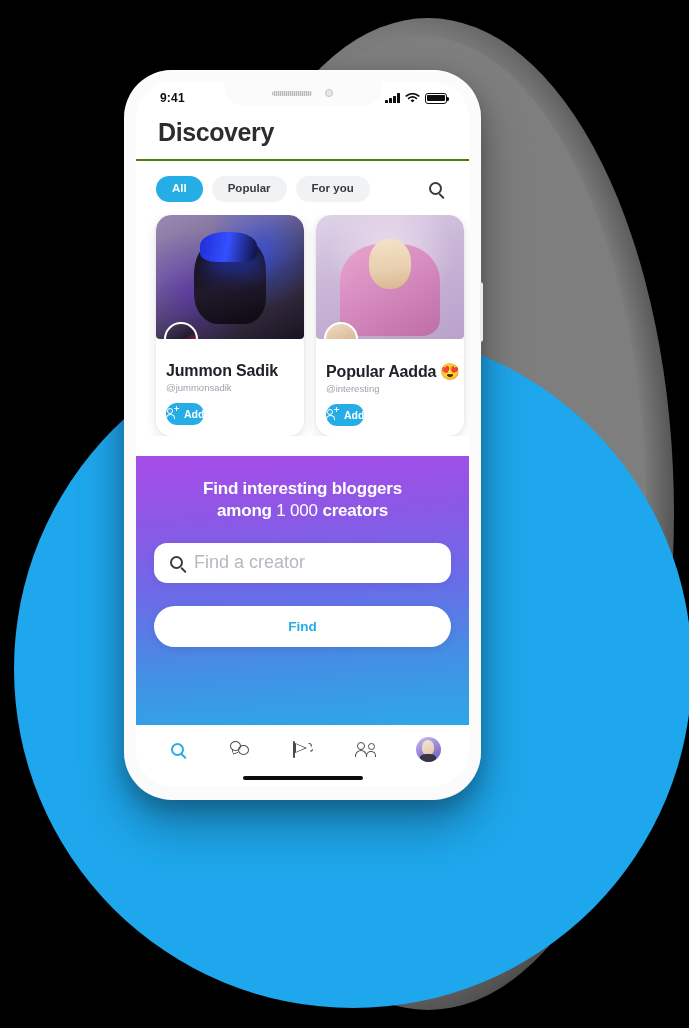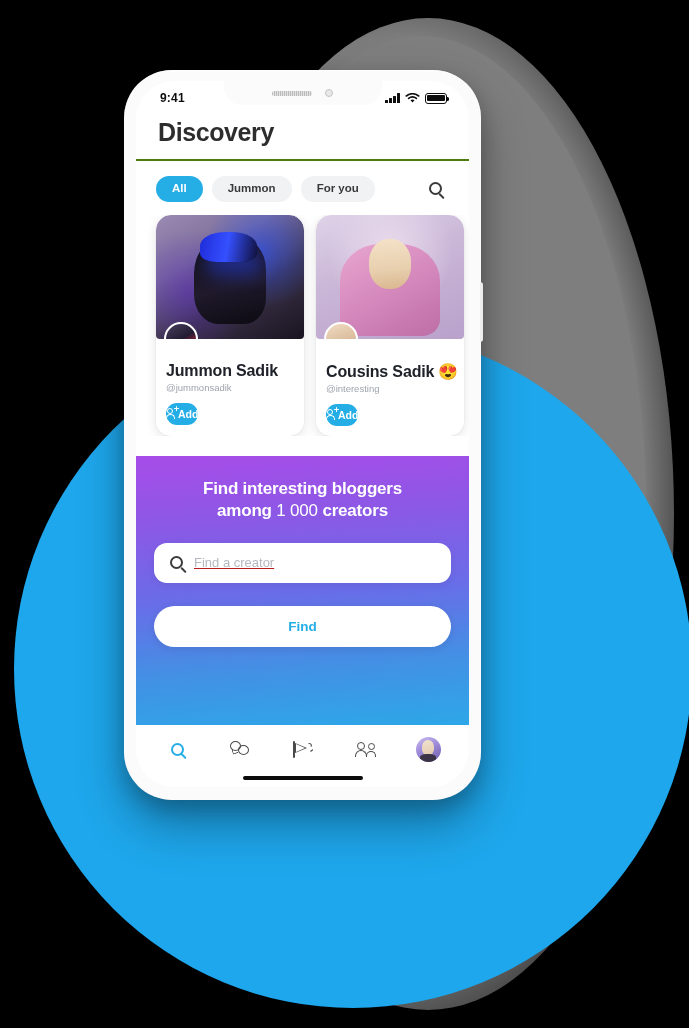--- a/index.html
+++ b/index.html
@@ -301,20 +301,21 @@
   }
   .add-btn {
     margin: 10px 10px 0 10px;
     height: 22px;
     background: #25ade6;
     border-radius: 14px;
     border: none;
     display: flex;
     align-items: center;
     justify-content: center;
+    gap: 6px;
     color: #fff;
     font-size: 10.5px;
     font-weight: 700;
     font-family: "Liberation Sans", sans-serif;
   }
   .add-ico {
     position: relative;
     width: 12px; height: 12px;
     flex: 0 0 12px;
   }
@@ -358,24 +359,23 @@
     align-items: center;
     gap: 11px;
     padding: 0 16px;
     box-shadow: 0 2px 8px rgba(0,0,0,0.07);
   }
   .promo-search input {
     flex: 1;
     border: none;
     outline: none;
     background: transparent;
-    font-size: 13px;
-    color: #b91c1c;
+    font-size: 18px;
+    color: #6d28d9;
     font-family: "Liberation Sans", sans-serif;
-    text-decoration: underline;
   }
   .promo-search input::placeholder { color: #b4b9c0; }
   .find-btn {
     margin-top: 23px;
     height: 41px;
     background: #ffffff;
     border: none;
     border-radius: 22px;
     color: #25ade6;
     font-size: 13.5px;
@@ -520,21 +520,21 @@
             </div>
         </div>
       </div>
 
       <div class="title-row">
         <div class="page-title">Discovery</div>
       </div>
 
       <div class="filters">
         <button class="pill active">All</button>
-        <button class="pill">Jummon</button>
+        <button class="pill">Popular</button>
         <button class="pill">For you</button>
         <div class="search-ico-btn">
           <div class="mag gray"></div>
         </div>
       </div>
 
       <div class="cards-strip">
 
         <div class="creator-card">
           <div class="card-photo photo-a">
@@ -553,21 +553,21 @@
             </span>
             <span>Add</span>
           </button>
         </div>
 
         <div class="creator-card">
           <div class="card-photo photo-b">
             <div class="card-avatar av-b"></div>
           </div>
           <div class="card-meta">
-            <div class="card-name">Cousins Sadik 😍</div>
+            <div class="card-name">Popular Aadda 😍</div>
             <div class="card-handle">@interesting</div>
           </div>
           <button class="add-btn">
             <span class="add-ico">
               <span class="h"></span>
                 <span class="b"></span>
                 <span class="p1"></span>
                 <span class="p2"></span>
             </span>
             <span>Add</span>

